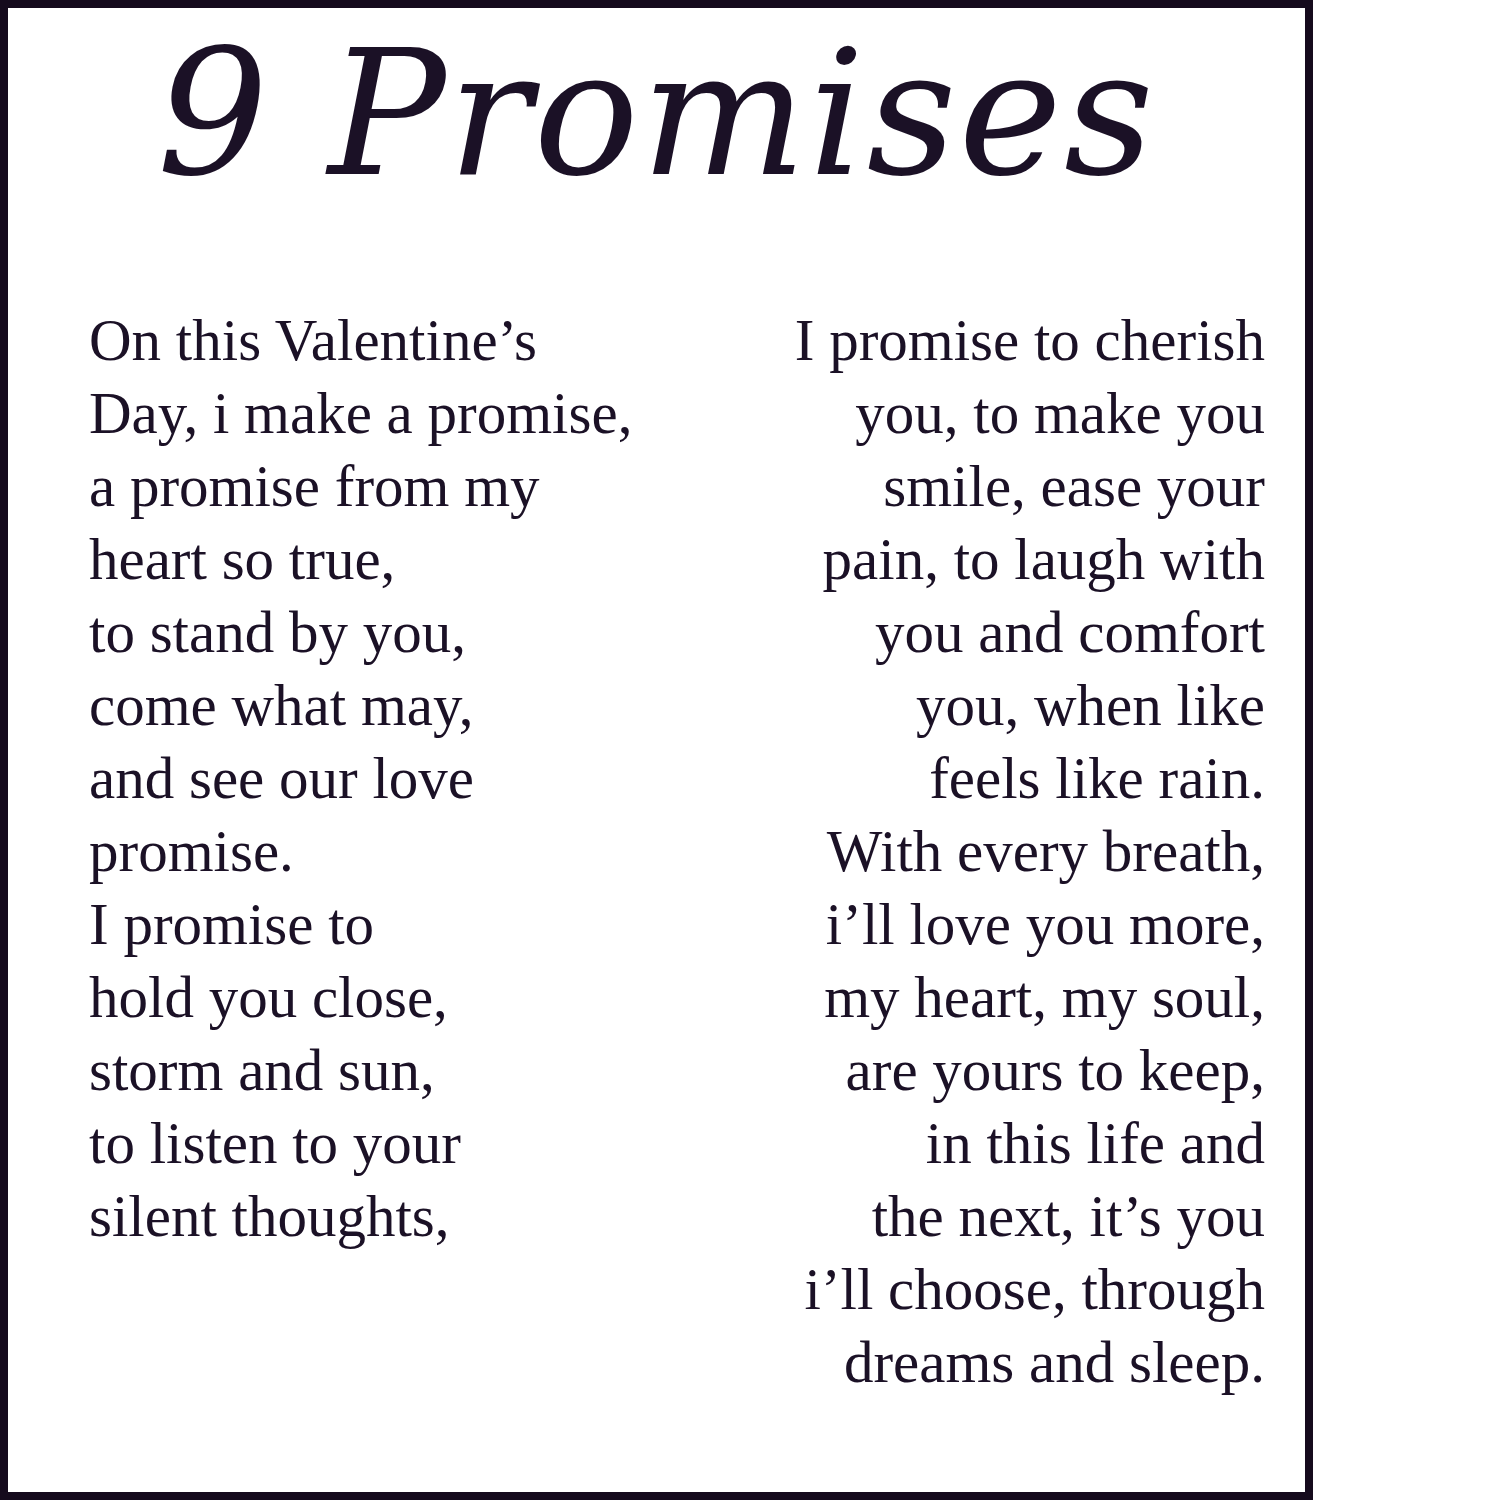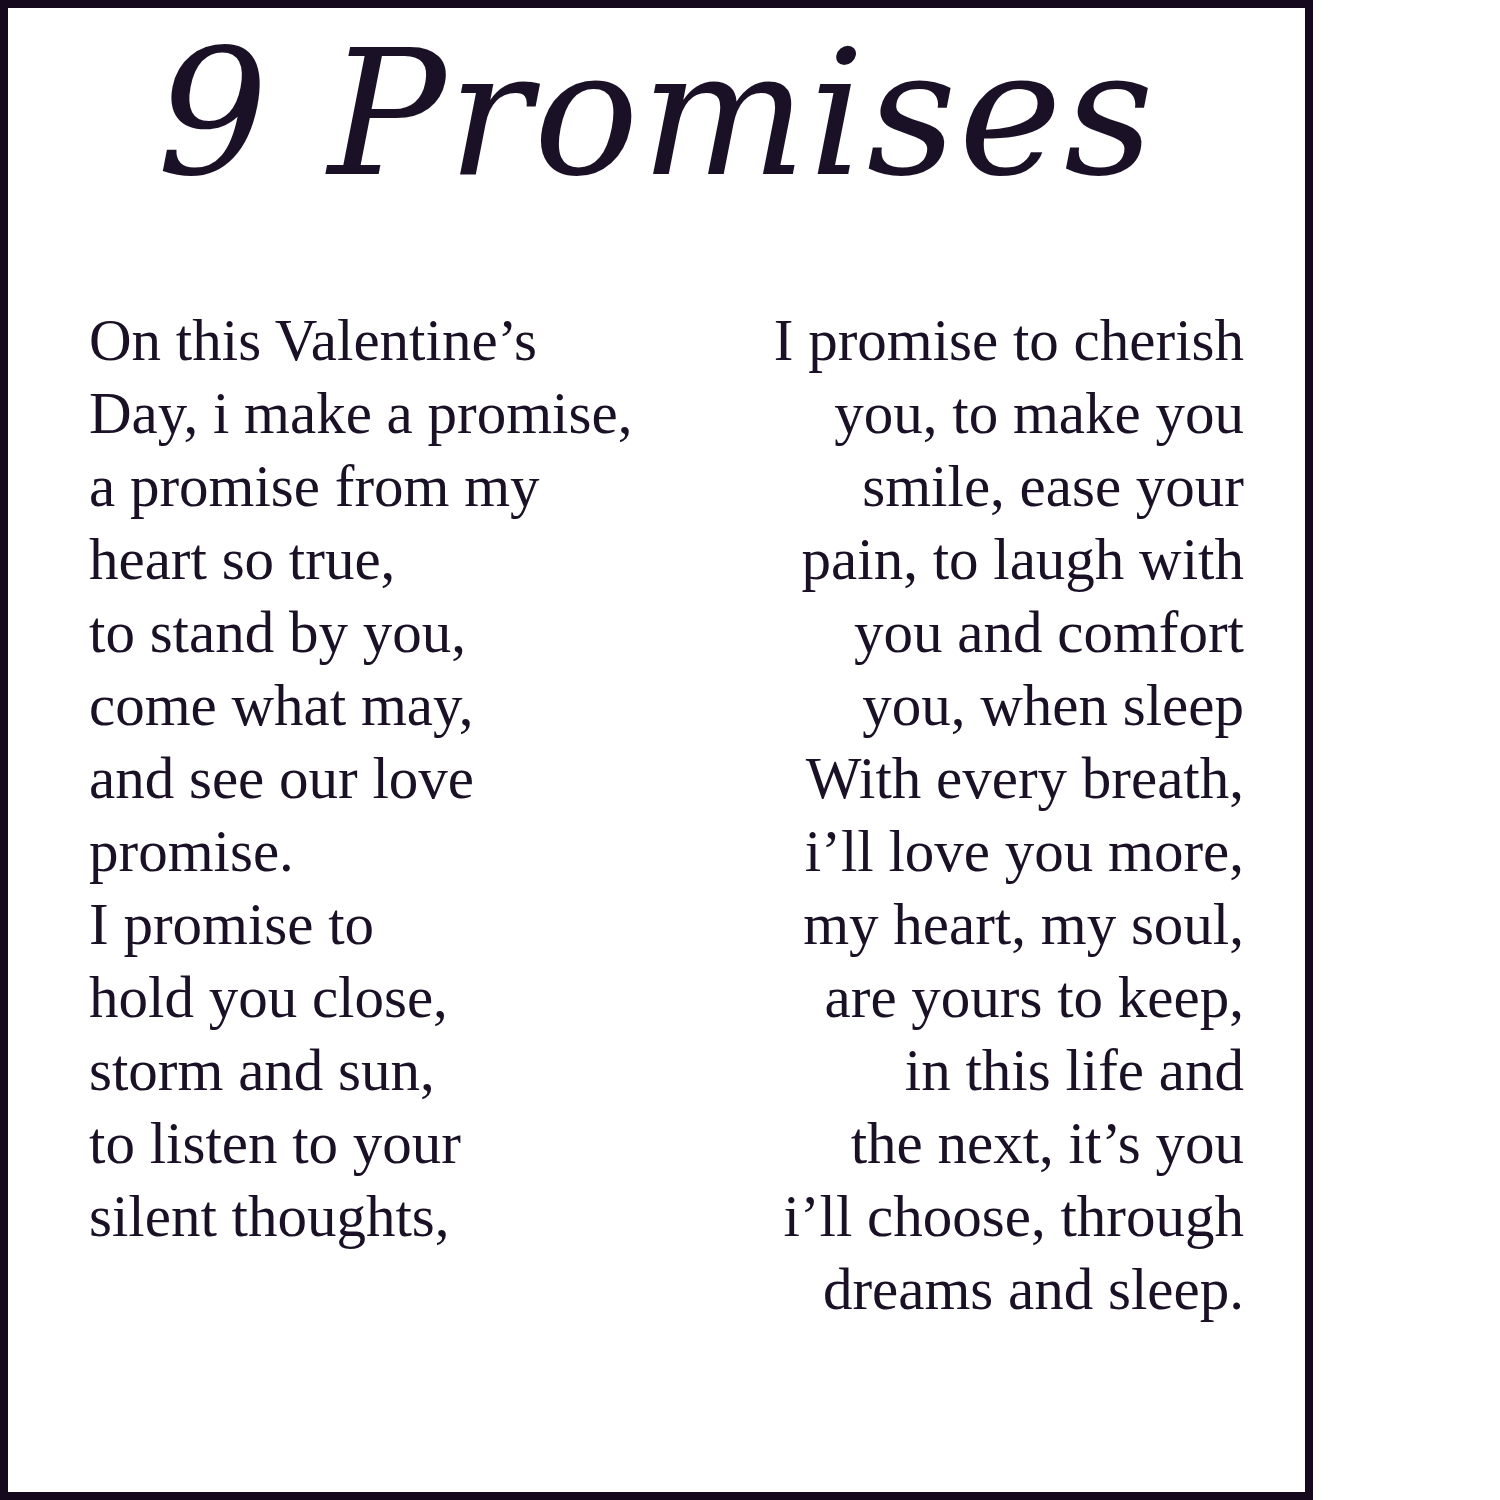--- a/index.html
+++ b/index.html
@@ -44,21 +44,21 @@
     line-height: 73px;
     color: var(--ink);
     white-space: nowrap;
     margin-left: 32px;
   }
   .col-left {
     left: 49px;
     text-align: left;
   }
   .col-right {
-    right: 61px;
+    right: 40px;
     text-align: right;
   }
   .poem-line {
     display: block;
   }
 </style>
 </head>
 <body>
 
 <div class="page">
@@ -79,21 +79,22 @@
       <span class="poem-line">to listen to your</span>
       <span class="poem-line">silent thoughts,</span>
     </div>
 
   <div class="col col-right">
       <span class="poem-line">I promise to cherish</span>
       <span class="poem-line">you, to make you</span>
       <span class="poem-line">smile, ease your</span>
       <span class="poem-line">pain, to laugh with</span>
       <span class="poem-line">you and comfort</span>
-      <span class="poem-line">you, when sleep</span>
+      <span class="poem-line">you, when like</span>
+      <span class="poem-line">feels like rain.</span>
       <span class="poem-line">With every breath,</span>
       <span class="poem-line">i’ll love you more,</span>
       <span class="poem-line">my heart, my soul,</span>
       <span class="poem-line">are yours to keep,</span>
       <span class="poem-line">in this life and</span>
       <span class="poem-line">the next, it’s you</span>
       <span class="poem-line">i’ll choose, through</span>
       <span class="poem-line">dreams and sleep.</span>
     </div>
 </div>

